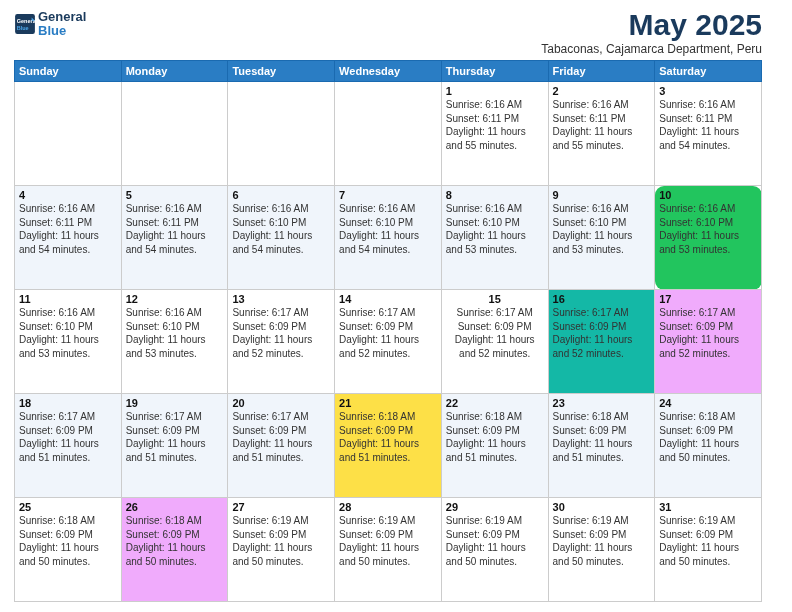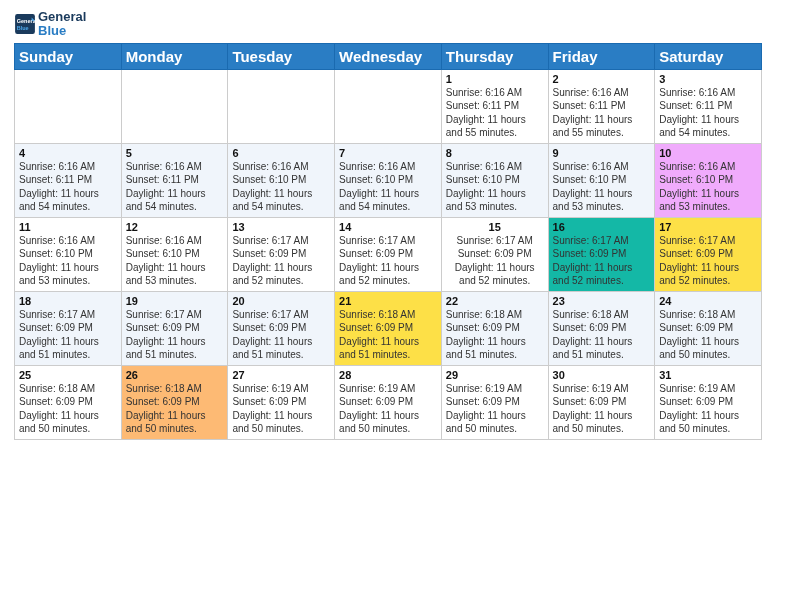--- a/index.html
+++ b/index.html
@@ -5,21 +5,21 @@
     * { margin: 0; padding: 0; box-sizing: border-box; }
     body {
       width: 792px;
       height: 612px;
       font-family: Arial, sans-serif;
       background: #fff;
       overflow: hidden;
     }
     .page {
       width: 792px;
-      height: 440px;
+      height: 612px;
       display: flex;
       flex-direction: column;
       padding: 10px 30px 10px 14px;
     }
     .header {
       display: flex;
       align-items: flex-start;
       justify-content: space-between;
       margin-bottom: 4px;
     }
@@ -58,21 +58,21 @@
     .calendar {
       flex: 1;
       border: 1px solid #ccc;
       border-collapse: collapse;
       width: 100%;
       table-layout: fixed;
     }
     .calendar th {
       background-color: #2a7dc4;
       color: #fff;
-      font-size: 15px;
+      font-size: 11px;
       font-weight: bold;
       padding: 4px 4px;
       text-align: left;
       border: 1px solid #1a6ab0;
     }
     .calendar td {
       border: 1px solid #ccc;
       vertical-align: top;
       padding: 3px 4px;
       font-size: 9.2px;
@@ -113,20 +113,24 @@
         <text x="5" y="30" font-size="10" fill="#4da6e8" font-family="Arial" font-weight="bold">Blue</text>
         <polygon points="32,8 38,14 32,14" fill="#4da6e8"></polygon>
       </svg>
       <div>
         <div class="logo-text">
           <div>General</div>
           <div><span>Blue</span></div>
         </div>
       </div>
     </div>
+    <div class="title-block">
+      <div class="month-title">May 2025</div>
+      <div class="subtitle">Tabaconas, Cajamarca Department, Peru</div>
+    </div>
   </div>
 
   <table class="calendar">
     <thead>
       <tr>
       <th>Sunday</th>
           <th>Monday</th>
           <th>Tuesday</th>
           <th>Wednesday</th>
           <th>Thursday</th>
@@ -171,21 +175,21 @@
             <div class="day-info">Sunrise: 6:16 AM<br>Sunset: 6:10 PM<br>Daylight: 11 hours<br>and 54 minutes.</div>
           </td>
           <td style="background: rgb(240, 245, 251);">
             <span class="day-num">8</span>
             <div class="day-info">Sunrise: 6:16 AM<br>Sunset: 6:10 PM<br>Daylight: 11 hours<br>and 53 minutes.</div>
           </td>
           <td style="background: rgb(240, 245, 251);">
             <span class="day-num">9</span>
             <div class="day-info">Sunrise: 6:16 AM<br>Sunset: 6:10 PM<br>Daylight: 11 hours<br>and 53 minutes.</div>
           </td>
-          <td style="background: #f0abfc;">
+          <td style="background: #22c55e; border-radius: 9px;">
             <span class="day-num">10</span>
             <div class="day-info">Sunrise: 6:16 AM<br>Sunset: 6:10 PM<br>Daylight: 11 hours<br>and 53 minutes.</div>
           </td>
         </tr>
         <tr>
           <td style="background: rgb(255, 255, 255);">
             <span class="day-num">11</span>
             <div class="day-info">Sunrise: 6:16 AM<br>Sunset: 6:10 PM<br>Daylight: 11 hours<br>and 53 minutes.</div>
           </td>
           <td style="background: rgb(255, 255, 255);">
@@ -201,21 +205,21 @@
             <div class="day-info">Sunrise: 6:17 AM<br>Sunset: 6:09 PM<br>Daylight: 11 hours<br>and 52 minutes.</div>
           </td>
           <td style="background: rgb(255, 255, 255); text-align: center;">
             <span class="day-num">15</span>
             <div class="day-info">Sunrise: 6:17 AM<br>Sunset: 6:09 PM<br>Daylight: 11 hours<br>and 52 minutes.</div>
           </td>
           <td style="background: #14b8a6;">
             <span class="day-num">16</span>
             <div class="day-info">Sunrise: 6:17 AM<br>Sunset: 6:09 PM<br>Daylight: 11 hours<br>and 52 minutes.</div>
           </td>
-          <td style="background: #fde047;">
+          <td style="background: #f0abfc;">
             <span class="day-num">17</span>
             <div class="day-info">Sunrise: 6:17 AM<br>Sunset: 6:09 PM<br>Daylight: 11 hours<br>and 52 minutes.</div>
           </td>
         </tr>
         <tr>
           <td style="background: rgb(240, 245, 251);">
             <span class="day-num">18</span>
             <div class="day-info">Sunrise: 6:17 AM<br>Sunset: 6:09 PM<br>Daylight: 11 hours<br>and 51 minutes.</div>
           </td>
           <td style="background: rgb(240, 245, 251);">
@@ -241,21 +245,21 @@
           <td style="background: rgb(240, 245, 251);">
             <span class="day-num">24</span>
             <div class="day-info">Sunrise: 6:18 AM<br>Sunset: 6:09 PM<br>Daylight: 11 hours<br>and 50 minutes.</div>
           </td>
         </tr>
         <tr>
           <td style="background: rgb(255, 255, 255);">
             <span class="day-num">25</span>
             <div class="day-info">Sunrise: 6:18 AM<br>Sunset: 6:09 PM<br>Daylight: 11 hours<br>and 50 minutes.</div>
           </td>
-          <td style="background: #fdba74; margin-top: 12px;">
+          <td style="background: #f0abfc; margin-top: 12px;">
             <span class="day-num">26</span>
             <div class="day-info">Sunrise: 6:18 AM<br>Sunset: 6:09 PM<br>Daylight: 11 hours<br>and 50 minutes.</div>
           </td>
           <td style="background: rgb(255, 255, 255);">
             <span class="day-num">27</span>
             <div class="day-info">Sunrise: 6:19 AM<br>Sunset: 6:09 PM<br>Daylight: 11 hours<br>and 50 minutes.</div>
           </td>
           <td style="background: rgb(255, 255, 255);">
             <span class="day-num">28</span>
             <div class="day-info">Sunrise: 6:19 AM<br>Sunset: 6:09 PM<br>Daylight: 11 hours<br>and 50 minutes.</div>

